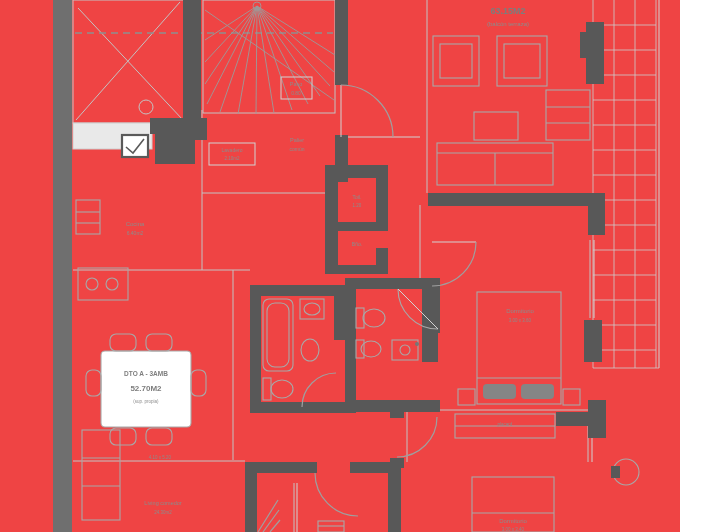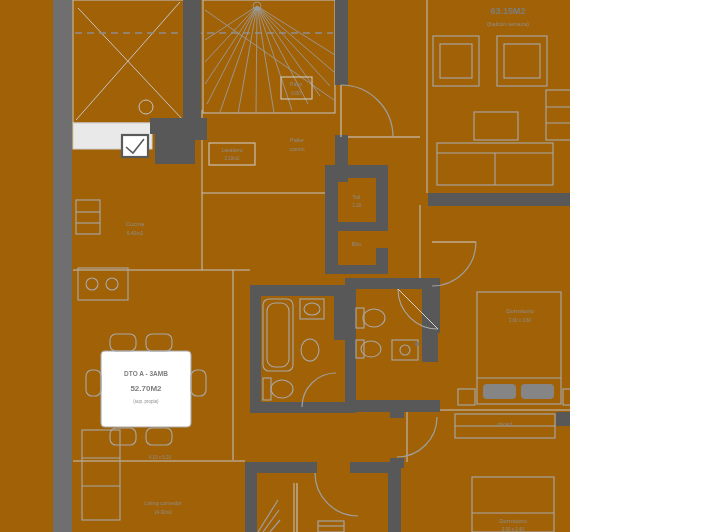--- a/index.html
+++ b/index.html
@@ -1,16 +1,16 @@
 <!DOCTYPE html>
 <html><head>
 <meta charset="utf-8">
 <style>
   html,body{margin:0;padding:0;background:#ffffff;}
-  .page{position:relative;width:570px;height:532px;background:#a16207;overflow:hidden;
+  .page{position:relative;width:680px;height:532px;background:#ef4444;overflow:hidden;
         font-family:"Liberation Sans",sans-serif;}
   svg{display:block;filter:blur(.55px);}
   .w  {fill:#585858;}
   .wl {fill:#6f6f6f;}
   .ln {stroke:#c3c3c3;stroke-width:1;fill:none;}
   .lnd{stroke:#d2d2d2;stroke-width:1;fill:none;}
   .lm {stroke:#9f9f9f;stroke-width:1.2;fill:none;}
   .lf {stroke:#a8a8a8;stroke-width:1.1;fill:#ffffff;}
   .lfn{stroke:#a8a8a8;stroke-width:1.1;fill:none;}
   .grid{stroke:#cdcdcd;stroke-width:.8;}

